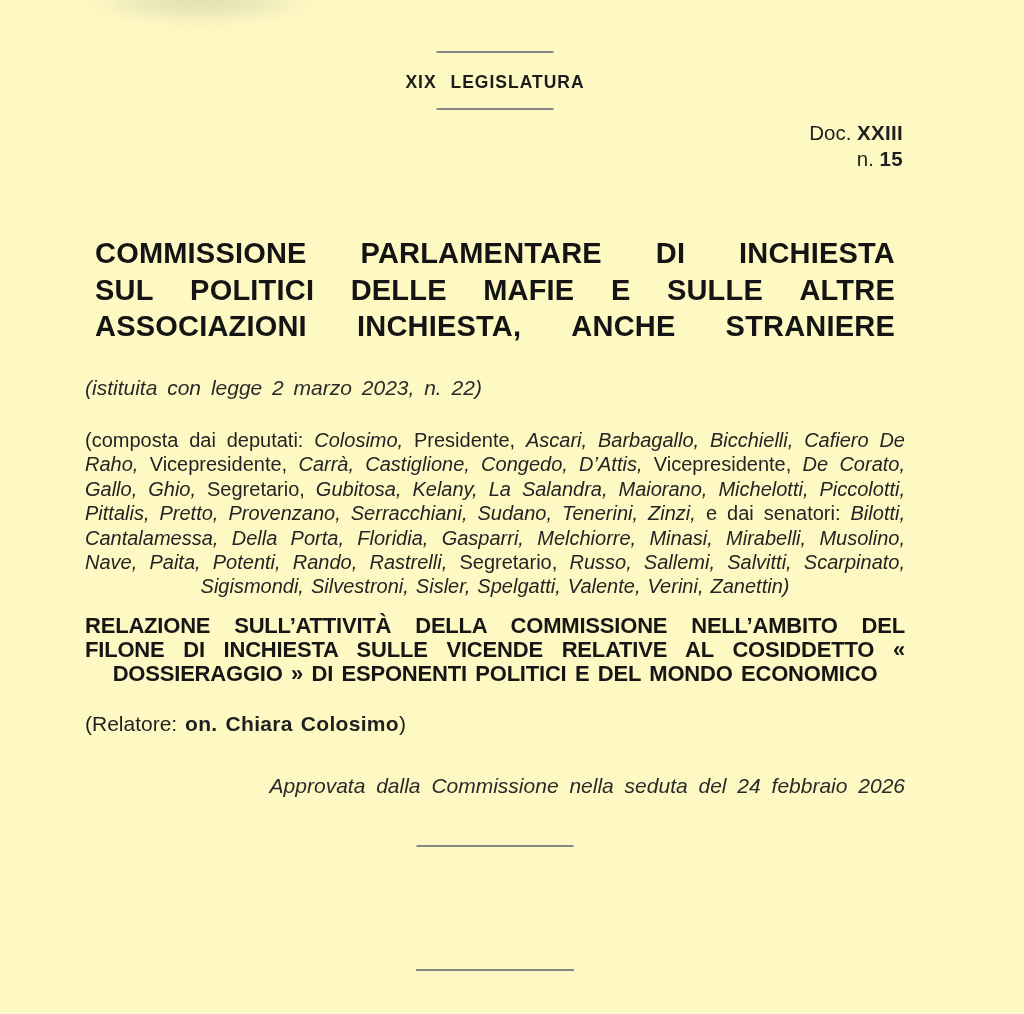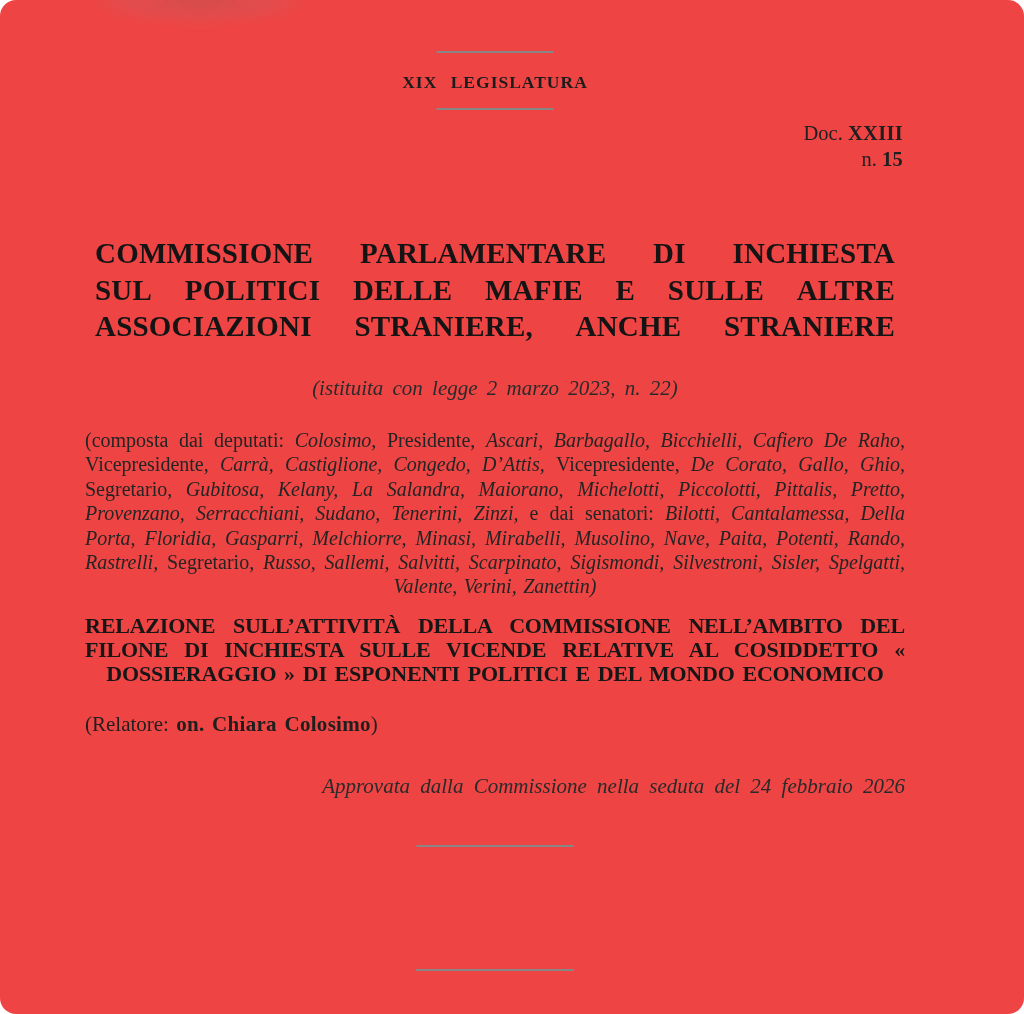--- a/index.html
+++ b/index.html
@@ -1,24 +1,23 @@
 <!DOCTYPE html>
 <html><head>
 <meta charset="utf-8">
 <style>
   html, body { margin: 0; padding: 0; background: #ffffff; }
   .page {
     position: relative;
     width: 1024px;
     height: 1014px;
-    background: #ef4444;
+    background: #fef9c3;
     overflow: hidden;
-    font-family: Liberation Serif, serif;
+    font-family: Liberation Sans, sans-serif;
     color: #222222;
-    border-radius: 16px;
   }
   .smudge {
     position: absolute;
     left: 55px; top: -30px;
     width: 290px; height: 62px;
     background: radial-gradient(closest-side, rgba(110,110,110,0.20), rgba(140,140,140,0.10) 55%, rgba(160,160,160,0.0) 78%);
     filter: blur(5px);
   }
   .col {
     position: absolute;
@@ -64,21 +63,20 @@
   }
   .title-line {
     display: flex;
     justify-content: space-between;
     height: 36.5px;
     align-items: baseline;
   }
   .subtitle {
     position: absolute;
     top: 376px; left: 0; width: 100%;
-    text-align: center;
     font-style: italic;
     font-size: 21px;
     word-spacing: 4px;
     color: #2a2a2a;
   }
   .composition {
     position: absolute;
     top: 428px; left: 0; width: 820px;
     margin: 0;
     font-size: 20px;
@@ -162,21 +160,21 @@
           <span>SUL</span>
           <span>POLITICI</span>
           <span>DELLE</span>
           <span>MAFIE</span>
           <span>E</span>
           <span>SULLE</span>
           <span>ALTRE</span>
         </div>
       <div class="title-line">
           <span>ASSOCIAZIONI</span>
-          <span>STRANIERE,</span>
+          <span>INCHIESTA,</span>
           <span>ANCHE</span>
           <span>STRANIERE</span>
         </div>
     </div>
 
     <div class="subtitle">(istituita con legge 2 marzo 2023, n. 22)</div>
 
     <p class="composition"><span class="run-r">(composta dai deputati: </span><span class="run-i">Colosimo, </span><span class="run-r">Presidente, </span><span class="run-i">Ascari, Barbagallo, Bicchielli, Cafiero De Raho, </span><span class="run-r">Vicepresidente, </span><span class="run-i">Carrà, Castiglione, Congedo, D’Attis, </span><span class="run-r">Vicepresidente, </span><span class="run-i">De Corato, Gallo, Ghio, </span><span class="run-r">Segretario, </span><span class="run-i">Gubitosa, Kelany, La Salandra, Maiorano, Michelotti, Piccolotti, Pittalis, Pretto, Provenzano, Serracchiani, Sudano, Tenerini, Zinzi, </span><span class="run-r">e dai senatori: </span><span class="run-i">Bilotti, Cantalamessa, Della Porta, Floridia, Gasparri, Melchiorre, Minasi, Mirabelli, Musolino, Nave, Paita, Potenti, Rando, Rastrelli, </span><span class="run-r">Segretario, </span><span class="run-i">Russo, Sallemi, Salvitti, Scarpinato, Sigismondi, Silvestroni, Sisler, Spelgatti, Valente, Verini, Zanettin)</span></p>
 
     <p class="relazione">RELAZIONE SULL’ATTIVITÀ DELLA COMMISSIONE NELL’AMBITO DEL FILONE DI INCHIESTA SULLE VICENDE RELATIVE AL COSIDDETTO « DOSSIERAGGIO » DI ESPONENTI POLITICI E DEL MONDO ECONOMICO</p>

